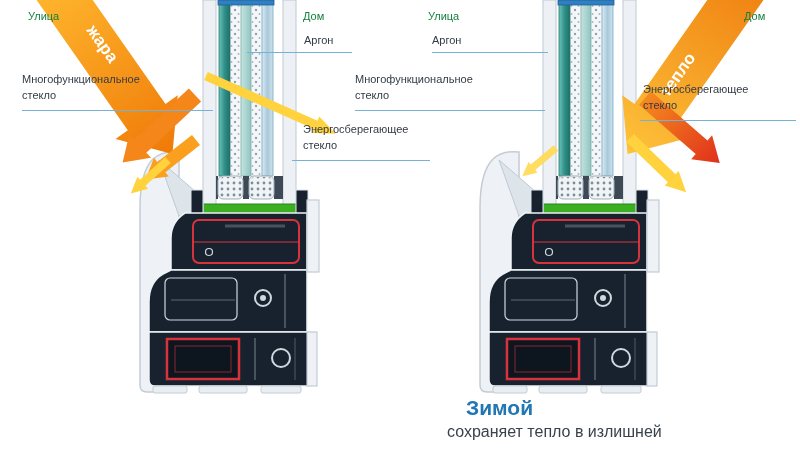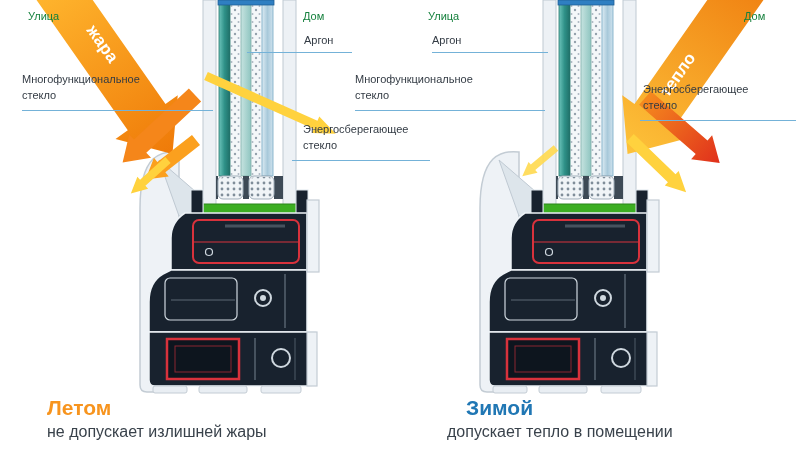--- a/index.html
+++ b/index.html
@@ -182,18 +182,16 @@
   <div class="zone" style="left:744px; top:10px">Дом</div>
   <div class="lbl" style="left:432px; top:33px">Аргон</div>
   <div class="cline" style="left:432px; top:52px; width:116px"></div>
   <div class="lbl" style="left:355px; top:72px">Многофункциональное
 стекло</div>
   <div class="cline" style="left:355px; top:110px; width:190px"></div>
   <div class="lbl" style="left:643px; top:82px">Энергосберегающее
 стекло</div>
   <div class="cline" style="left:640px; top:120px; width:156px"></div>
 
-  <div class="title summer" style="left:47px; top:396px">Летом</div>
-  <div class="subtitle" style="left:47px; top:423px">не допускает излишней жары</div>
   <div class="title winter" style="left:466px; top:396px">Зимой</div>
-  <div class="subtitle" style="left:447px; top:423px">допускает тепло в помещении</div>
+  <div class="subtitle" style="left:447px; top:423px">сохраняет тепло в излишней</div>
 
 </div>
 
 </body></html>

